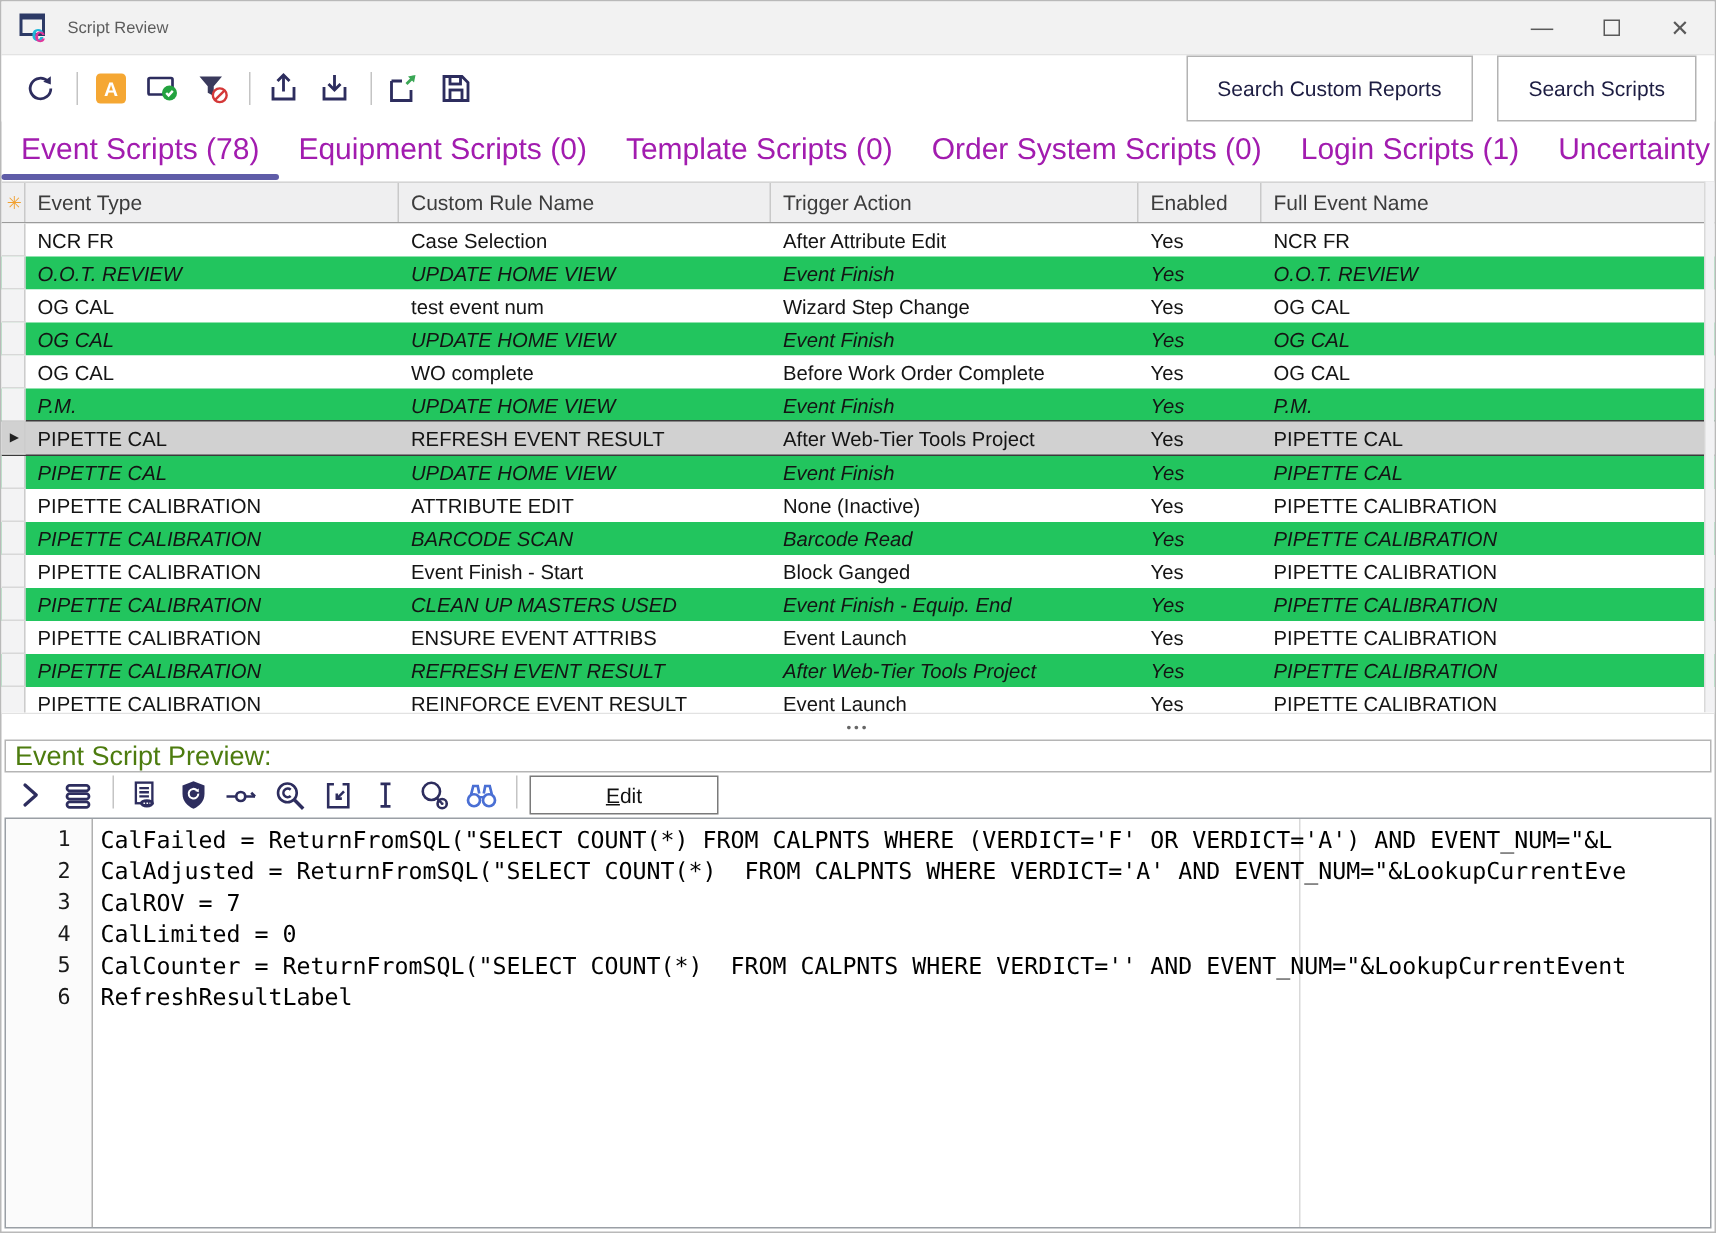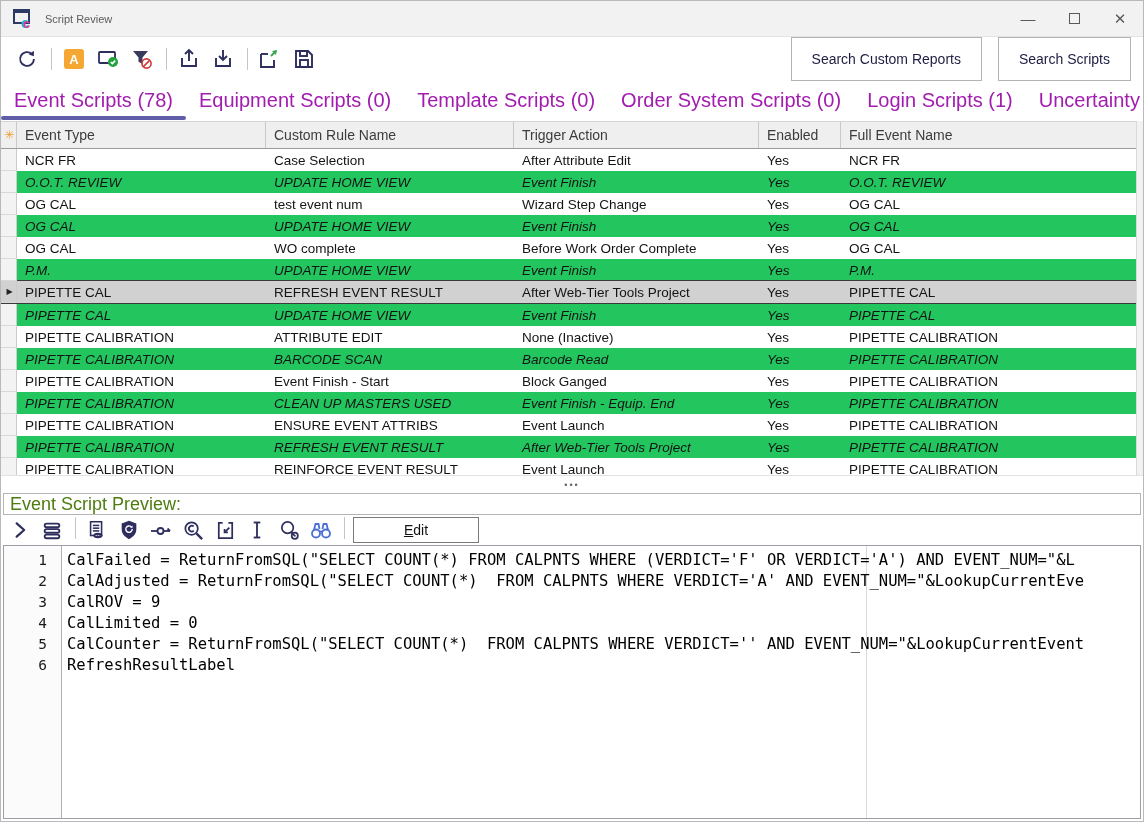--- a/index.html
+++ b/index.html
@@ -417,20 +417,20 @@
         <div class="ln">2</div>
         <div class="ln">3</div>
         <div class="ln">4</div>
         <div class="ln">5</div>
         <div class="ln">6</div>
       </div>
     <div class="code-area" id="code-area">
       <div class="margin-guide"></div>
     <div class="code-line">CalFailed = ReturnFromSQL("SELECT COUNT(*) FROM CALPNTS WHERE (VERDICT='F' OR VERDICT='A') AND EVENT_NUM="&amp;L</div>
         <div class="code-line">CalAdjusted = ReturnFromSQL("SELECT COUNT(*)  FROM CALPNTS WHERE VERDICT='A' AND EVENT_NUM="&amp;LookupCurrentEve</div>
-        <div class="code-line">CalROV = 9</div>
+        <div class="code-line">CalROV = 7</div>
         <div class="code-line">CalLimited = 0</div>
         <div class="code-line">CalCounter = ReturnFromSQL("SELECT COUNT(*)  FROM CALPNTS WHERE VERDICT='' AND EVENT_NUM="&amp;LookupCurrentEvent</div>
         <div class="code-line">RefreshResultLabel</div>
       </div>
   </div>
 
 </div>
 
 </body></html>

